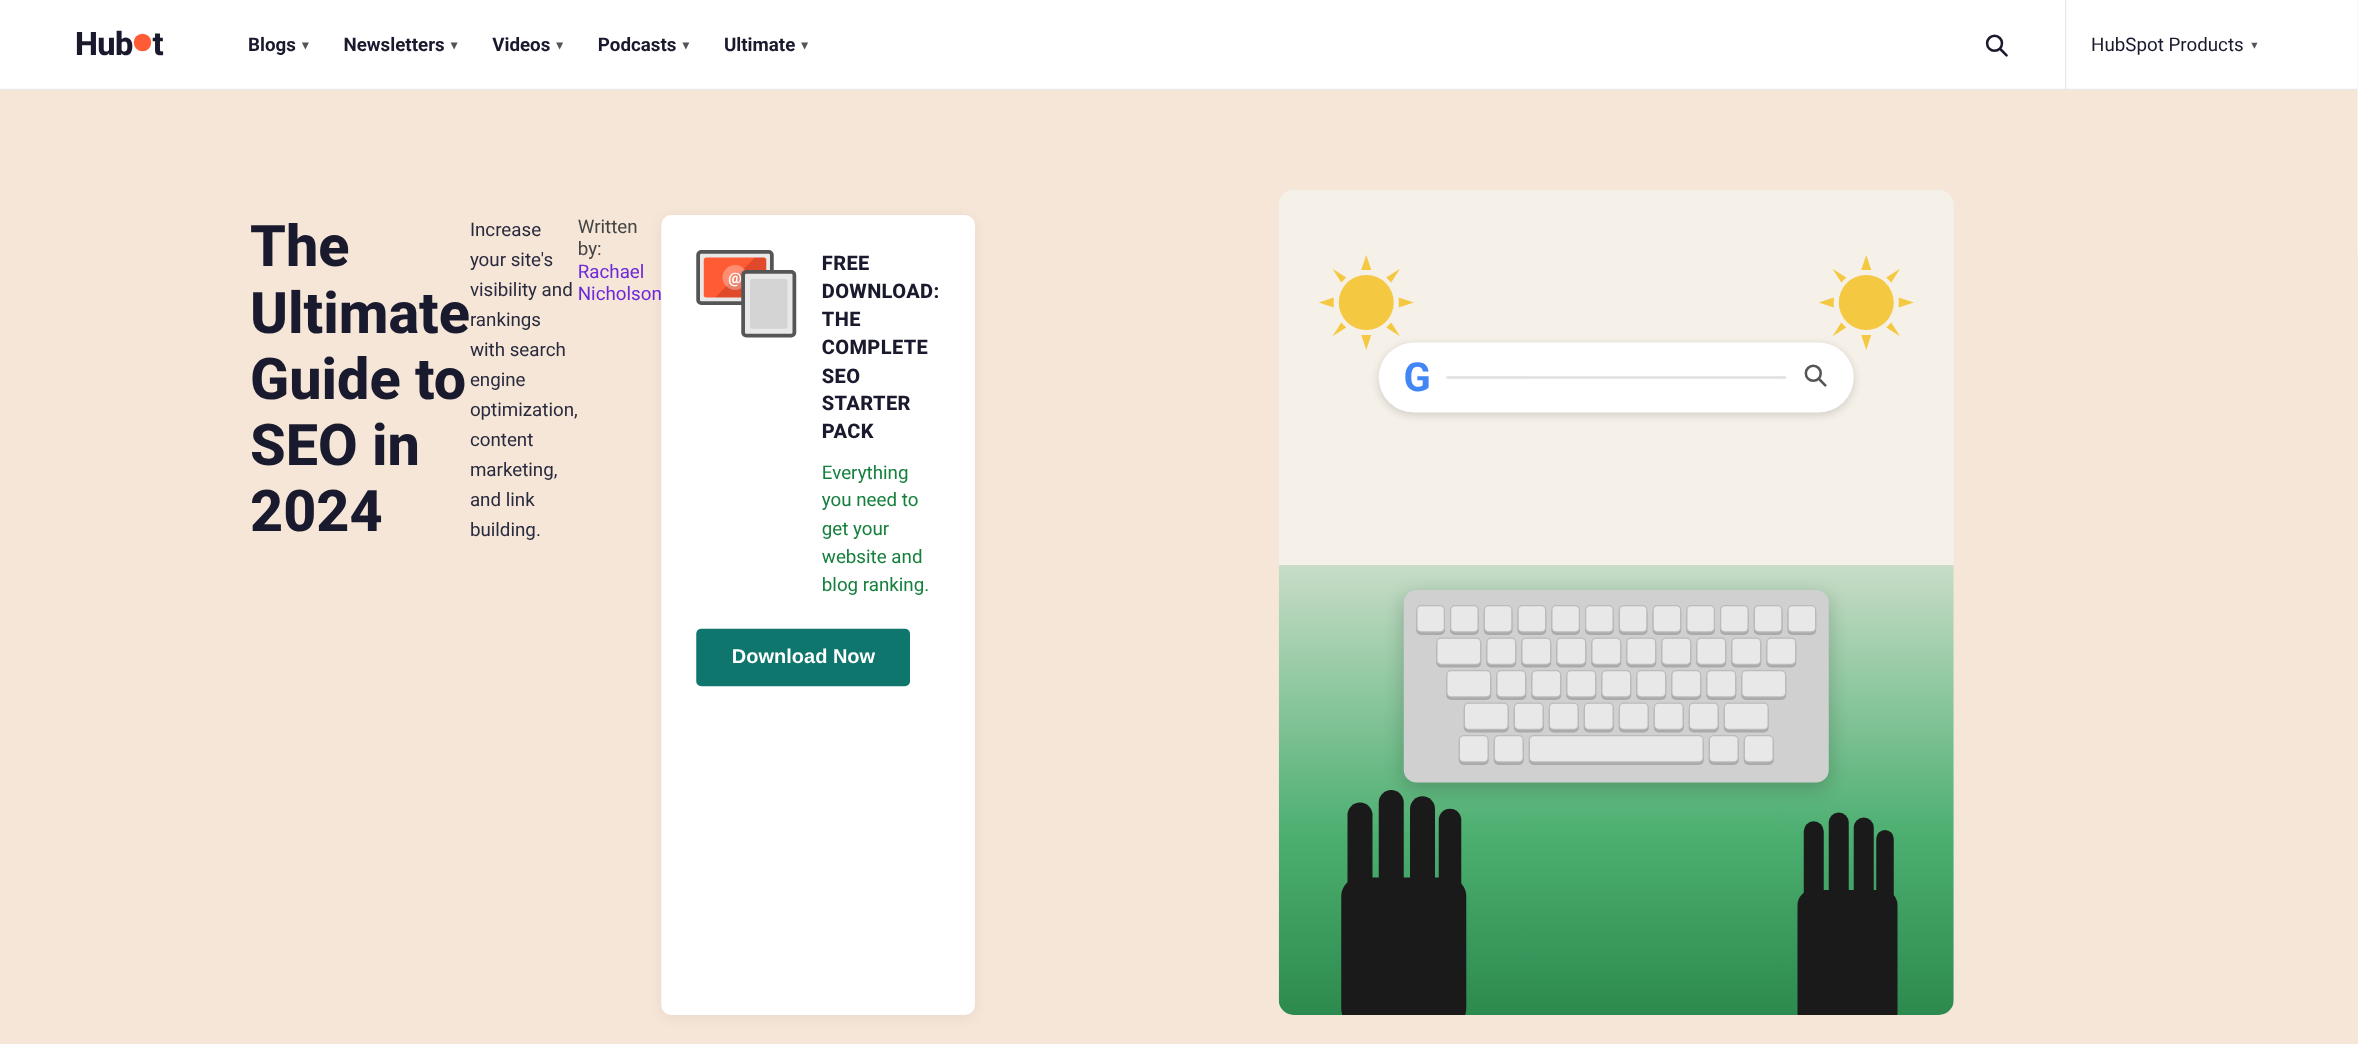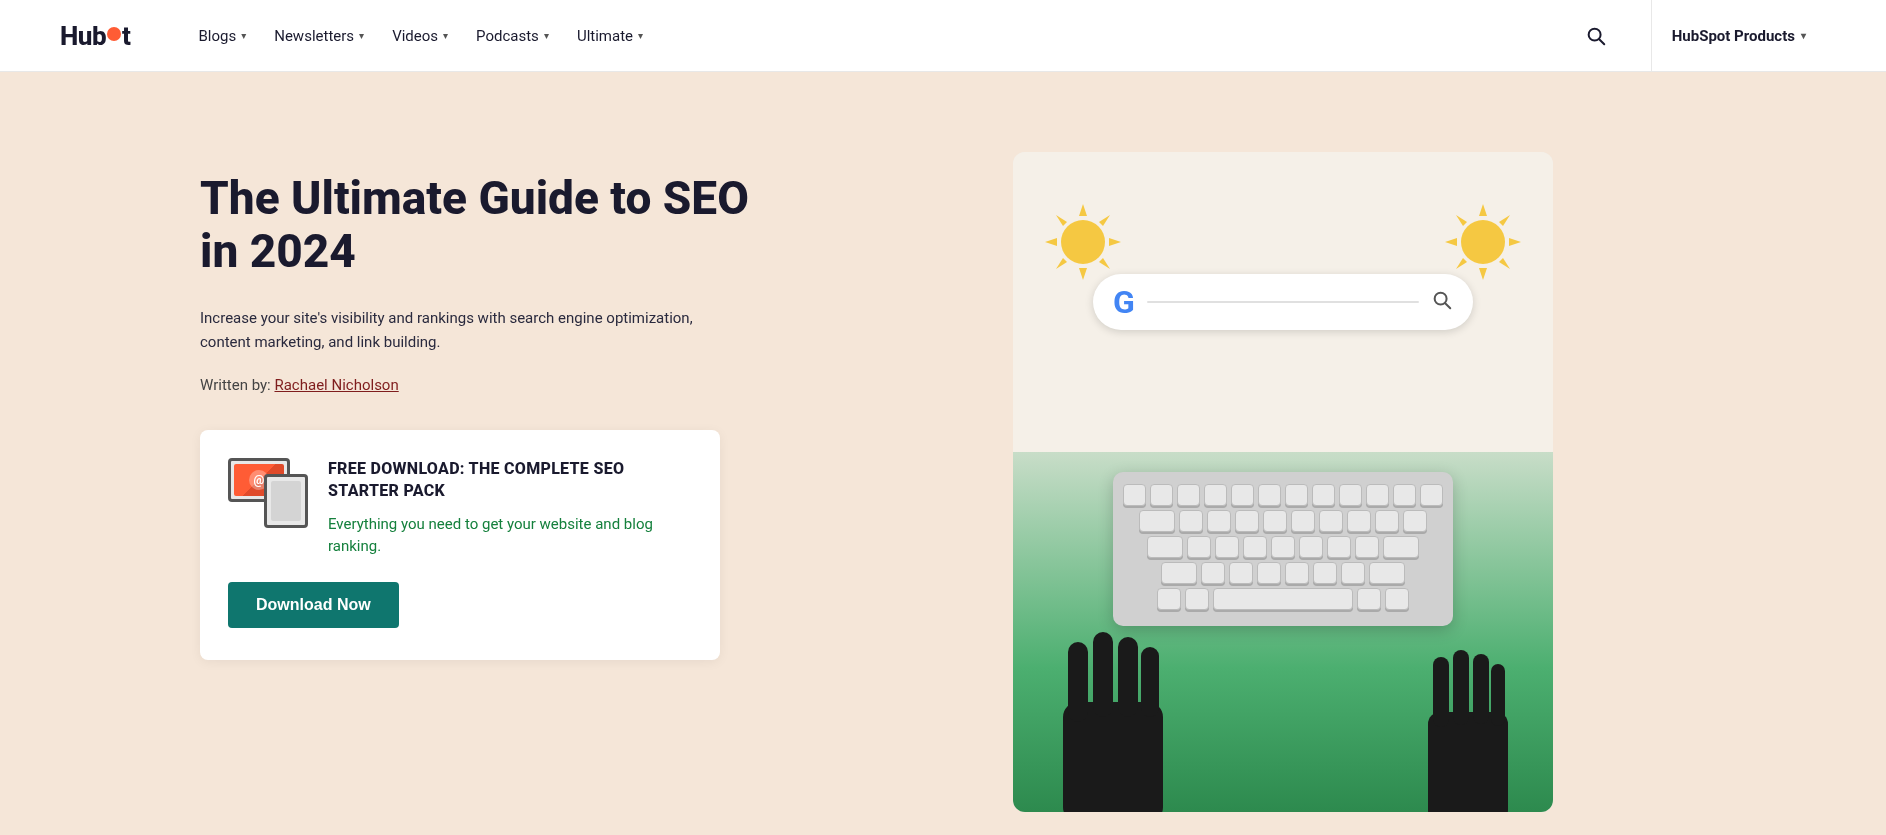--- a/index.html
+++ b/index.html
@@ -43,21 +43,21 @@
     }
     .nav-item {
       display: flex;
       align-items: center;
       gap: 5px;
       padding: 8px 12px;
       font-size: 15px;
       color: #1a1a2e;
       cursor: pointer;
       border-radius: 4px;
-      font-weight: 400;
+      font-weight: 700;
       white-space: nowrap;
       text-align: center;
     }
     .chevron {
       font-size: 10px;
       color: #555;
     }
     .nav-search {
       margin-left: auto;
       cursor: pointer;
@@ -67,21 +67,21 @@
     }
     .nav-products {
       display: flex;
       align-items: center;
       gap: 6px;
       padding: 8px 20px;
       font-size: 15px;
       color: #1a1a2e;
       cursor: pointer;
       border-left: 1px solid #e8e8e8;
-      font-weight: 700;
+      font-weight: 400;
       white-space: nowrap;
       height: 72px;
     }
     .search-icon-svg {
       width: 22px;
       height: 22px;
     }
 
     
     .hero {
@@ -89,22 +89,21 @@
       min-height: 763px;
       display: flex;
       align-items: stretch;
       padding: 80px 160px 60px 200px;
       gap: 80px;
       position: relative;
     }
     .hero-left {
       flex: 0 0 560px;
       display: flex;
-      flex-direction: column;
-      justify-content: flex-start;
+      justify-content: space-between;
       padding-top: 20px;
     }
     .hero-title {
       font-size: 46px;
       font-weight: 800;
       color: #1a1a2e;
       line-height: 1.15;
       margin-bottom: 28px;
     }
     .hero-desc {
@@ -113,22 +112,21 @@
       line-height: 1.6;
       margin-bottom: 22px;
       max-width: 520px;
     }
     .hero-author {
       font-size: 15px;
       color: #444;
       margin-bottom: 36px;
     }
     .hero-author a {
-      color: #7f1d1d;
-      text-decoration: underline;
+      color: #6d28d9;
       cursor: pointer;
     }
     .download-card {
       background: #fff;
       border-radius: 8px;
       padding: 28px 28px 32px 28px;
       display: flex;
       flex-direction: column;
       max-width: 520px;
       box-shadow: 0 2px 12px rgba(0,0,0,0.06);

